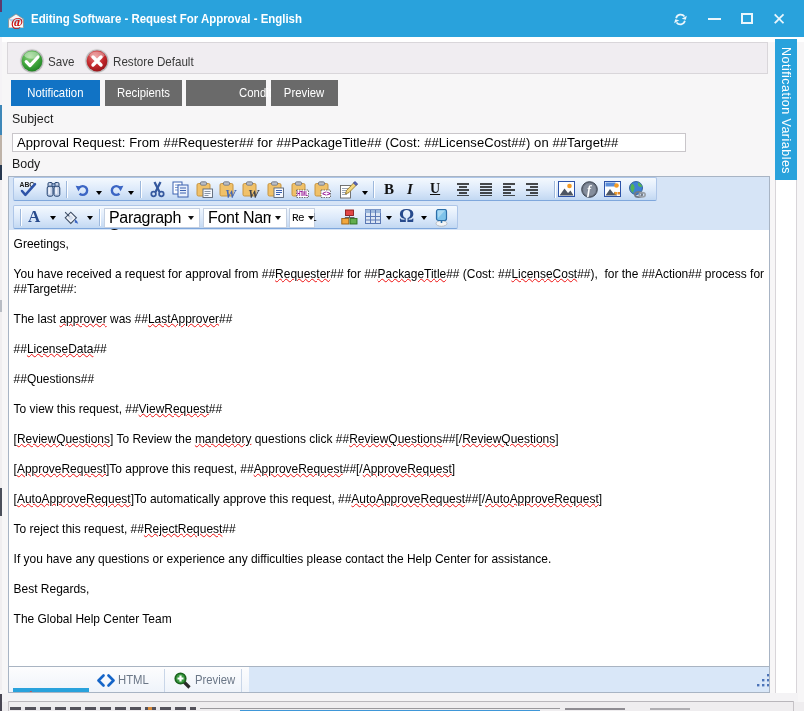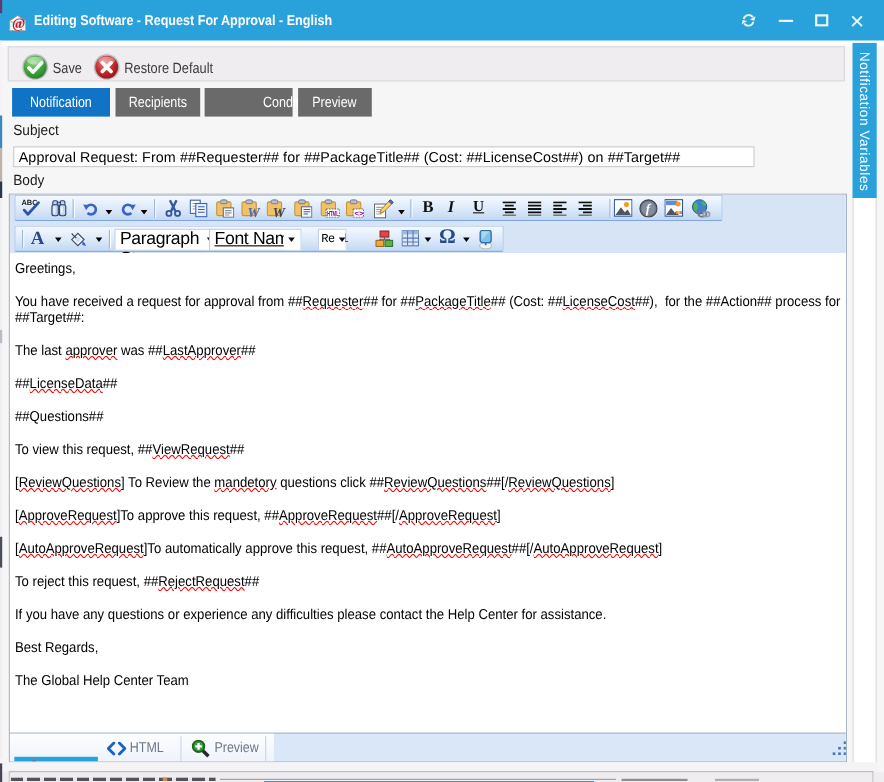--- a/index.html
+++ b/index.html
@@ -262,21 +262,21 @@
       <div class="darr" style="left:36px; top:10px;"></div>
       <svg class="icon" style="left:49px; top:4px;" width="19" height="16" viewBox="0 0 19 16">
         <path d="M2.2 7.8 L7.8 2.2 L13.4 7.8 L7.8 13.4 Z" fill="#f2f5fa" stroke="#3e4e66" stroke-width="1.1"></path>
         <path d="M5 7.8 L7.8 5 L10.6 7.8 L7.8 10.6 Z" fill="#d3dded"></path>
         <path d="M3.2 3.4 L6.4 6.4 M3.2 3.4 L2.2 2.2" stroke="#3e4e66" stroke-width="1.1"></path>
         <path d="M11.8 9.2 Q14.5 10.5 15.2 13.8 L11.8 12.6 Z" fill="#3b65c4"></path>
       </svg>
       <div class="darr" style="left:73px; top:10px;"></div>
       <div class="sep" style="left:85px;"></div>
       <div class="combo" style="left:90px; width:96px;">Paragraph St...<span class="cbtn"></span></div>
-      <div class="combo" style="left:176px; width:84px;text-decoration:underline;">Font Name<span class="cbtn"></span></div>
+      <div class="combo" style="left:189px; width:84px;">Font Name<span class="cbtn"></span></div>
       <div class="combo" style="left:275px; width:26px; padding-left:3px; font-size:11px; letter-spacing:-0.5px; padding-left:2px!important;font-family:Liberation Mono, monospace;">Real ...<span class="cbtn" style="width:10px;"></span></div>
       <svg class="icon" style="left:327px;" width="17" height="17" viewBox="0 0 17 17">
         <rect x="4.5" y="1" width="8" height="5.5" fill="#e04646" stroke="#8c1b1b" stroke-width="0.9"></rect>
         <rect x="0.8" y="9.5" width="7" height="5.5" fill="#f2a73d" stroke="#9c6010" stroke-width="0.9"></rect>
         <rect x="9" y="9.5" width="7" height="5.5" fill="#62ae4e" stroke="#2c6e1e" stroke-width="0.9"></rect>
         <path d="M8.5 6.5 v2 M4.2 9.5 v-1 h9 v1" fill="none" stroke="#555" stroke-width="0.9"></path>
       </svg>
       <svg class="icon" style="left:351px;" width="16" height="16" viewBox="0 0 16 16">
         <rect x="0.5" y="0.5" width="15" height="14" fill="#dce6f4" stroke="#5a78b4" stroke-width="1"></rect>
         <rect x="0.5" y="0.5" width="15" height="3.5" fill="#9db8dc"></rect>

